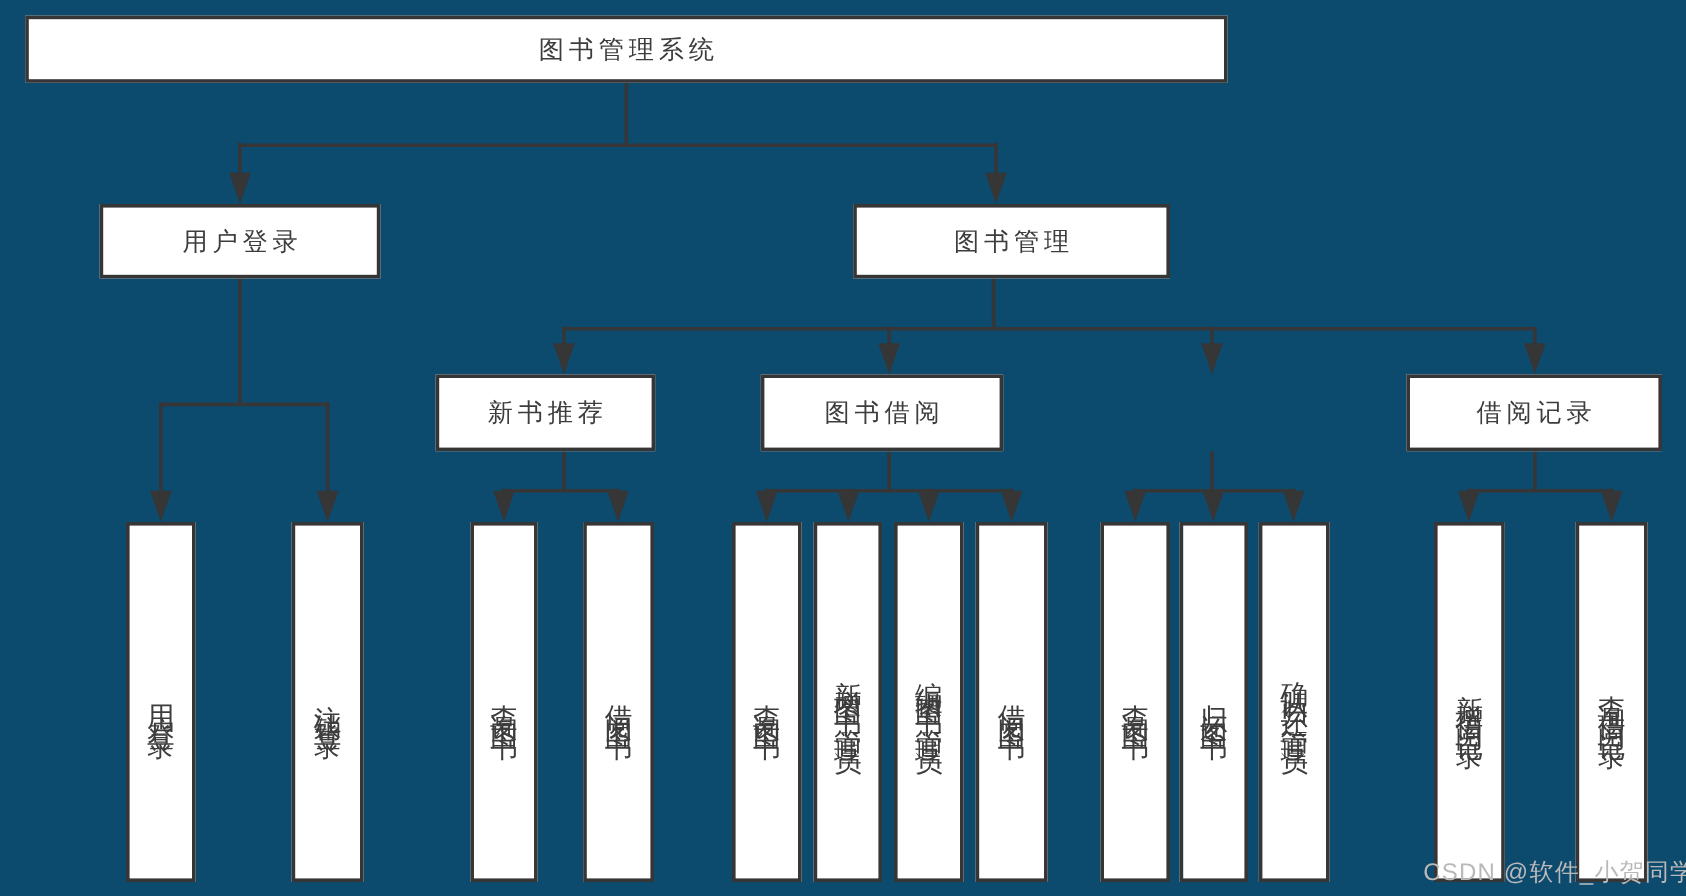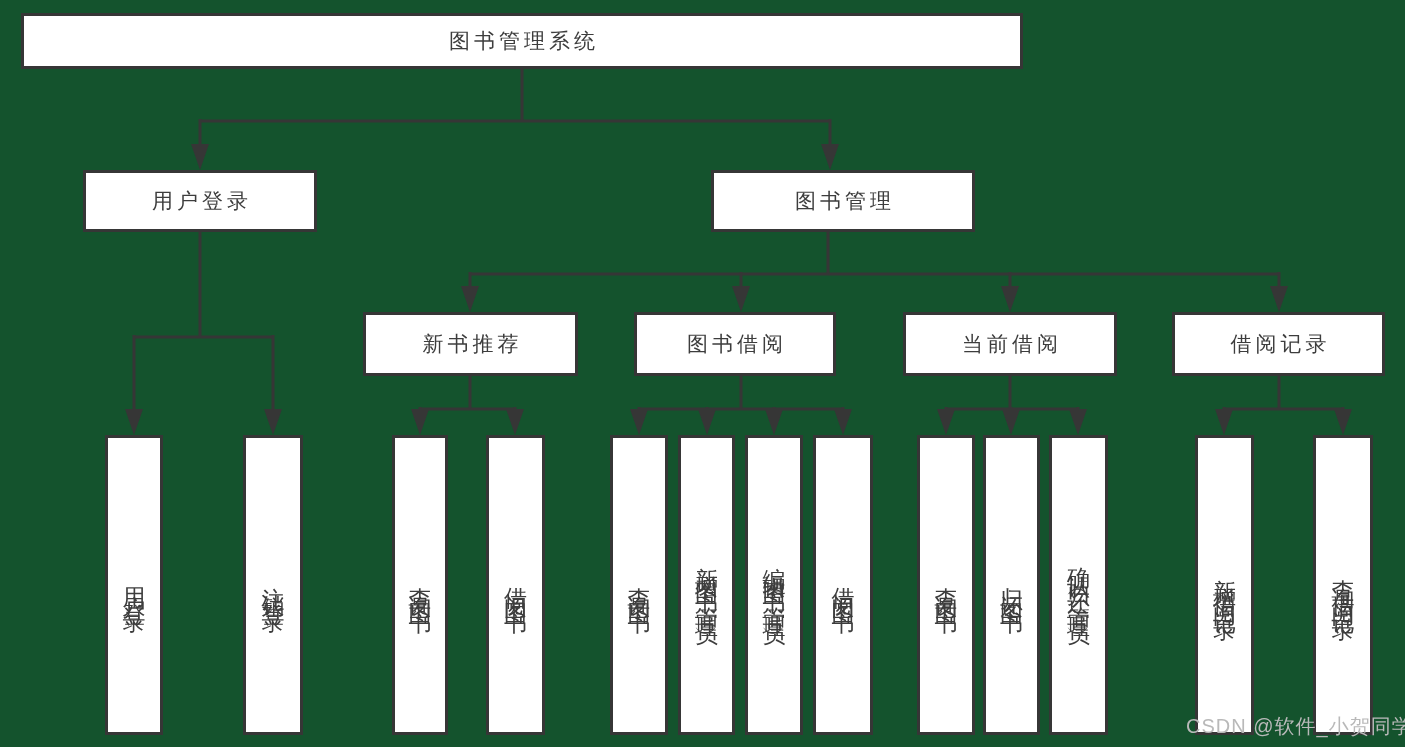--- a/index.html
+++ b/index.html
@@ -1,20 +1,20 @@
 <!DOCTYPE html>
 <html><head>
 <meta charset="utf-8">
 <style>
   html, body { margin: 0; padding: 0; background: #ffffff; }
   .stage {
     position: relative;
     width: 1405px;
     height: 747px;
-    background: #14532d;
+    background: #0c4a6e;
     overflow: hidden;
     font-family: "Liberation Sans", "DejaVu Sans", sans-serif;
   }
   .stage svg { position: absolute; left: 0; top: 0; z-index: 1; }
   .box {
     position: absolute;
     box-sizing: border-box;
     border: 3px solid #363636;
     background: #ffffff;
     display: flex;
@@ -107,28 +107,25 @@
     <span>图书管理系统</span>
   </div>
 
   <div class="box h" style="left:83px;top:170px;width:234px;height:62px">
     <span>用户登录</span>
   </div>
   <div class="box h" style="left:711px;top:170px;width:264px;height:62px">
     <span>图书管理</span>
   </div>
 
-  <div class="box h" style="left:363px;top:312px;width:215px;height:64px">
+  <div class="box h" style="left:363px;top:312px;width:183px;height:64px">
     <span>新书推荐</span>
   </div>
   <div class="box h" style="left:634px;top:312px;width:202px;height:64px">
     <span>图书借阅</span>
-  </div>
-  <div class="box h" style="left:903px;top:312px;width:214px;height:64px">
-    <span>当前借阅</span>
   </div>
   <div class="box h" style="left:1172px;top:312px;width:213px;height:64px">
     <span>借阅记录</span>
   </div>
 
   <div class="box v" style="left:105px;top:435px;width:58px;height:300px">
     <span class="vt">用户登录</span>
   </div>
   <div class="box v" style="left:243px;top:435px;width:60px;height:300px">
     <span class="vt">注销登录</span>

